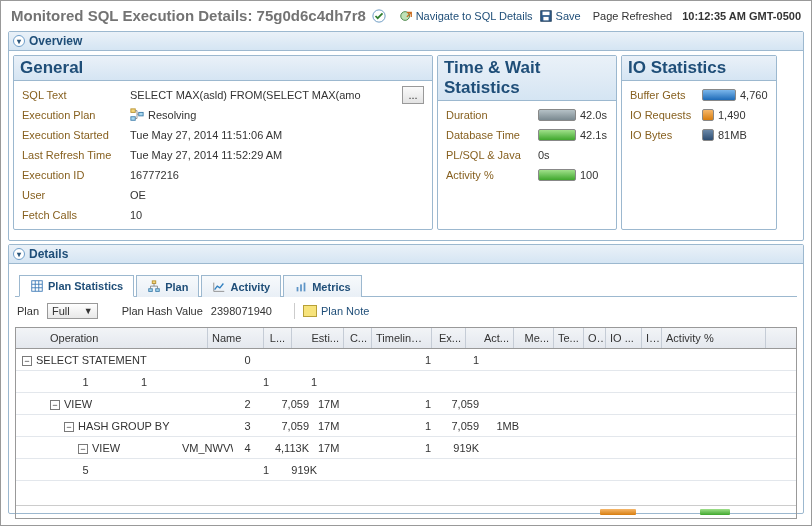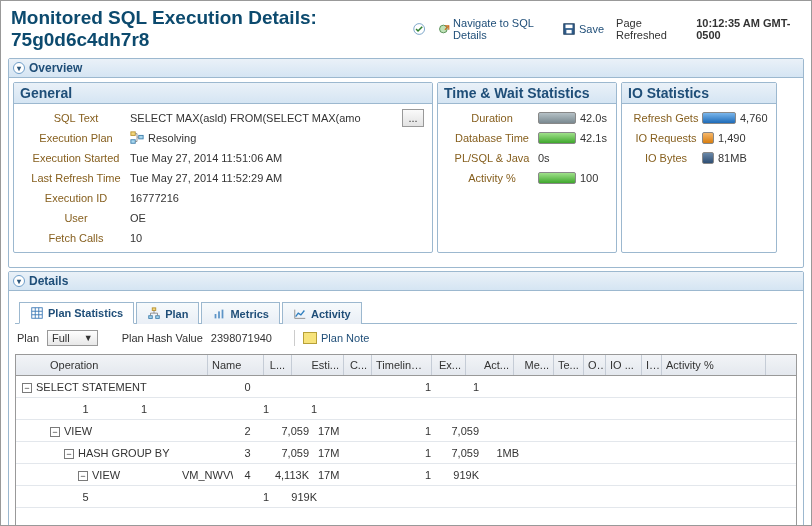--- a/index.html
+++ b/index.html
@@ -15,23 +15,23 @@
     overflow: hidden;
     border: 1px solid #999;
   }
   .header-bar {
     display: flex;
     align-items: center;
     padding: 2px 6px 4px 6px;
     gap: 6px;
   }
   .page-title {
-    font-size: 19px;
+    font-size: 15px;
     font-weight: bold;
-    color: #0c4a6e;
+    color: #737373;
   }
   .spacer { flex: 1; }
   .hdr-link { color: #1f4e78; cursor: pointer; display: flex; align-items: center; gap: 3px; }
   .hdr-icon { width: 14px; height: 14px; }
   .refresh-label { color: #333; margin-left: 6px; }
   .refresh-time { font-weight: bold; margin-left: 4px; }
   .check-icon { width:14px; height:14px; }
 
   .section {
     border: 1px solid #9cb8cf;
@@ -63,28 +63,28 @@
     border: 1px solid #9cb8cf;
     border-radius: 2px;
     background: #fff;
   }
   .card-title {
     background: linear-gradient(#eaf1f8, #d5e5f3);
     border-bottom: 1px solid #9cb8cf;
     padding: 2px 6px;
     font-weight: bold;
     color: #1f4e78;
-    font-size: 14px;
+    font-size: 17px;
   }
   .card-body { padding: 4px 8px; }
   .general { flex: 0 0 420px; }
   .tws { flex: 0 0 180px; }
   .ios { flex: 0 0 155px; }
   .kv-row { display: flex; align-items: center; height: 20px; }
-  .kv-label { width: 108px; text-align: center; color: #865f1e; }
+  .kv-label { width: 108px; text-align: left; color: #865f1e; }
   .kv-value { color: #333; display:flex; align-items:center; gap:4px; }
   .sqltext-row .kv-value { flex:1; }
   .ellipsis-btn { width:22px; height:18px; border:1px solid #999; background:linear-gradient(#fafafa,#e3e3e3); display:flex; align-items:center; justify-content:center; cursor:pointer; margin-left:auto; }
   .tws .kv-label { width: 92px; }
   .ios .kv-label { width: 72px; }
   .bar { display:inline-block; height:12px; border:1px solid #888; border-radius:2px; margin-right:4px; }
   .bar-green { background: linear-gradient(#9fe08a,#3fa72d); }
   .bar-grey { background: linear-gradient(#b5c1c6,#7a8990); }
   .bar-blue { background: linear-gradient(#7ab6eb,#1e6bb8); }
   .bar-orange { background: linear-gradient(#f6b76a,#d77d0f); }
@@ -252,21 +252,21 @@
           <span class="bar bar-green" style="width:38px"></span>
           <span>100</span>
         </div>
       </div>
     </div>
 
     <div class="card ios">
       <div class="card-title">IO Statistics</div>
       <div class="card-body">
         <div class="kv-row">
-          <div class="kv-label">Refresh Gets</div>
+          <div class="kv-label">Buffer Gets</div>
           <span class="bar bar-blue" style="width:34px"></span>
           <span>4,760</span>
         </div>
         <div class="kv-row">
           <div class="kv-label">IO Requests</div>
           <span class="bar bar-orange" style="width:12px"></span>
           <span>1,490</span>
         </div>
         <div class="kv-row">
           <div class="kv-label">IO Bytes</div>
@@ -296,32 +296,32 @@
         <svg class="tab-icon" viewBox="0 0 16 16">
             <rect x="6" y="1" width="4" height="3" fill="#f3d77d" stroke="#b58e2a"></rect>
             <rect x="2" y="10" width="4" height="3" fill="#a8d8f0" stroke="#3a7aa8"></rect>
             <rect x="10" y="10" width="4" height="3" fill="#a8d8f0" stroke="#3a7aa8"></rect>
             <path d="M8 4 v3 M8 7 h-4 v3 M8 7 h4 v3" stroke="#888" fill="none"></path>
           </svg>
         <span>Plan</span>
       </div>
       <div class="tab">
         <svg class="tab-icon" viewBox="0 0 16 16">
+            <path d="M2 13 h12 M2 13 V3" stroke="#888"></path>
+            <path d="M3 11 L6 7 L9 9 L13 4" stroke="#2f7fbf" fill="none" stroke-width="1.5"></path>
+          </svg>
+        <span>Activity</span>
+      </div>
+      <div class="tab">
+        <svg class="tab-icon" viewBox="0 0 16 16">
             <rect x="3" y="8" width="2" height="5" fill="#5d94c6"></rect>
             <rect x="7" y="5" width="2" height="8" fill="#5d94c6"></rect>
             <rect x="11" y="3" width="2" height="10" fill="#5d94c6"></rect>
           </svg>
         <span>Metrics</span>
-      </div>
-      <div class="tab">
-        <svg class="tab-icon" viewBox="0 0 16 16">
-            <path d="M2 13 h12 M2 13 V3" stroke="#888"></path>
-            <path d="M3 11 L6 7 L9 9 L13 4" stroke="#2f7fbf" fill="none" stroke-width="1.5"></path>
-          </svg>
-        <span>Activity</span>
       </div>
     </div>
 
     <div class="plan-controls">
       <span>Plan</span>
       <div class="dropdown">
         <span>Full</span>
           <span class="tri">▼</span>
       </div>
       <span style="margin-left:16px;">Plan Hash Value</span>

